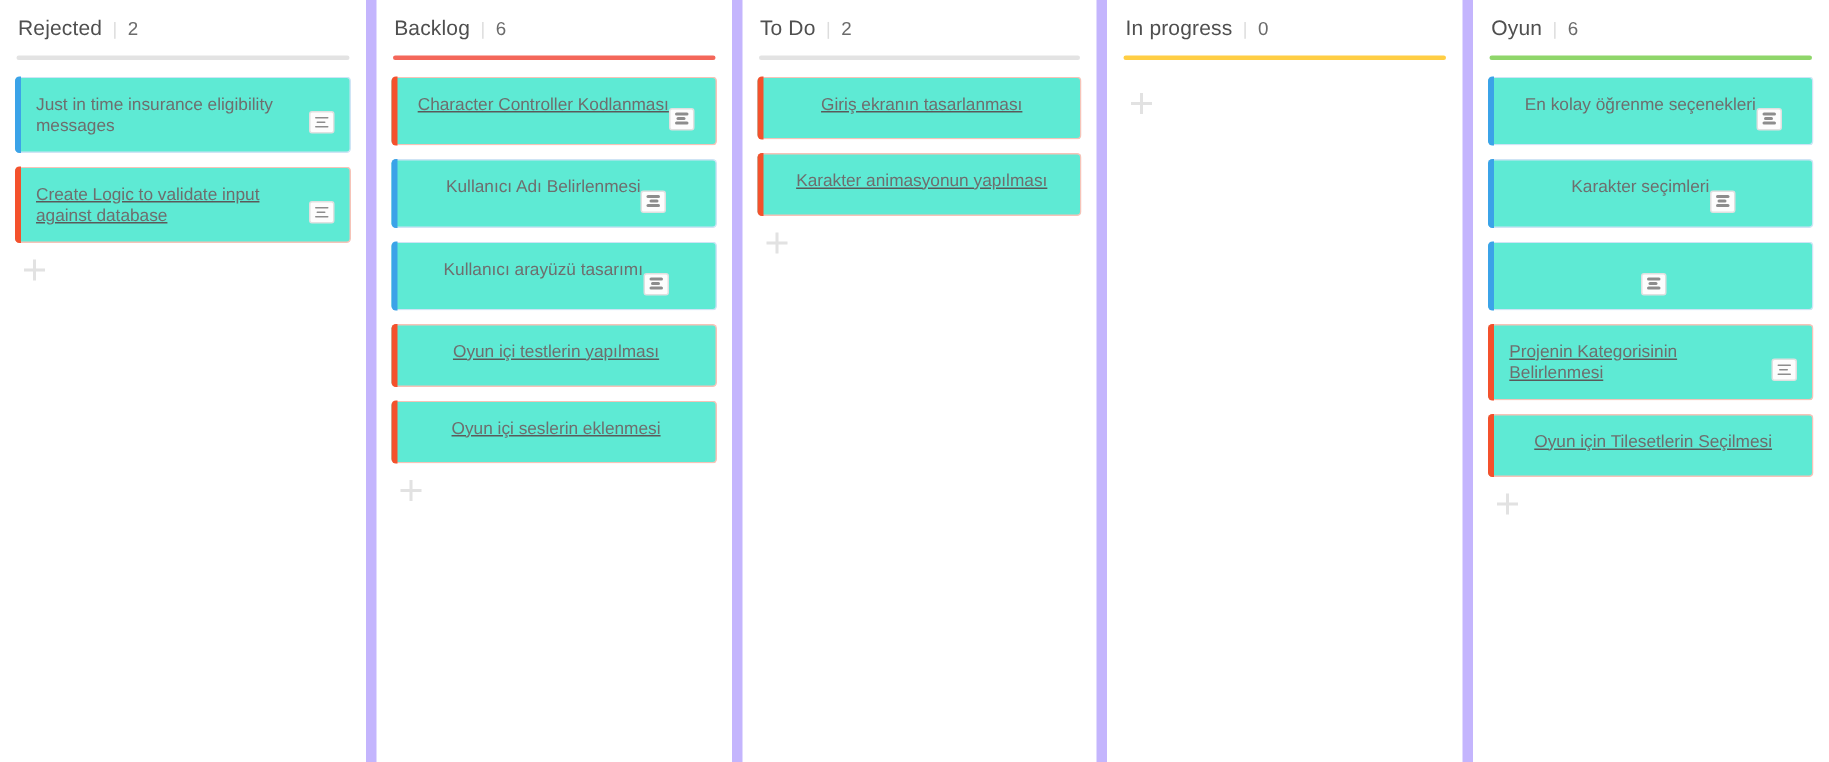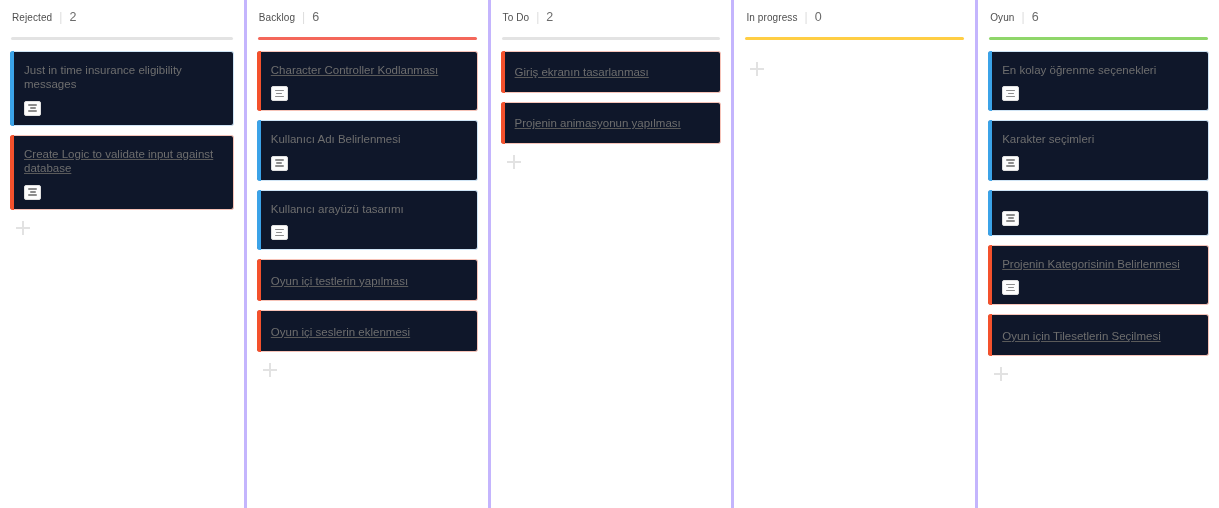--- a/index.html
+++ b/index.html
@@ -24,33 +24,33 @@
 
   .column {
     width: 243.8px;
     box-sizing: border-box;
     padding: 0 10px 0 10px;
     position: relative;
     display: flex;
     flex-direction: column;
   }
   .column + .column {
-    border-left: 3px solid #c4b5fd;
+    border-left: 7px solid #c4b5fd;
   }
 
   .col-header {
     padding: 10px 0 0 2px;
     display: flex;
     align-items: baseline;
     gap: 7px;
     height: 28px;
     box-sizing: border-box;
   }
   .col-title {
-    font-size: 10px;
+    font-size: 14px;
     color: #4f4f4f;
     letter-spacing: 0.1px;
     white-space: nowrap;
   }
   .col-sep {
     color: #dddddd;
     font-size: 12px;
     line-height: 1;
   }
   .col-count {
@@ -67,29 +67,29 @@
 
   .cards {
     padding-top: 11px;
     display: flex;
     flex-direction: column;
     gap: 9px;
   }
 
   .card {
     position: relative;
-    background: #0f172a;
+    background: #5eead4;
     border: 1px solid #cfe4f5;
     border-left: none;
     border-radius: 3px;
     padding: 11px 10px 9px 14px;
     box-sizing: border-box;
     min-height: 42px;
     display: flex;
-    flex-direction: column;
+    flex-direction: row;
     justify-content: center;
     cursor: pointer;
   }
   .card::before {
     content: "";
     position: absolute;
     left: 0; top: -1px; bottom: -1px;
     width: 4px;
     border-radius: 3px 0 0 3px;
     background: #3ba3e8;
@@ -247,21 +247,21 @@
         <span class="col-title">To Do</span>
         <span class="col-sep">|</span>
         <span class="col-count">2</span>
       </div>
       <div class="col-rule" style="background: rgb(227, 227, 227);"></div>
       <div class="cards">
         <div class="card red">
           <div class="card-title">Giriş ekranın tasarlanması</div>
         </div>
         <div class="card red">
-          <div class="card-title">Projenin animasyonun yapılması</div>
+          <div class="card-title">Karakter animasyonun yapılması</div>
         </div>
       </div>
       <div class="add-btn"></div>
     </div>
     <div class="column">
       <div class="col-header">
         <span class="col-title">In progress</span>
         <span class="col-sep">|</span>
         <span class="col-count">0</span>
       </div>

